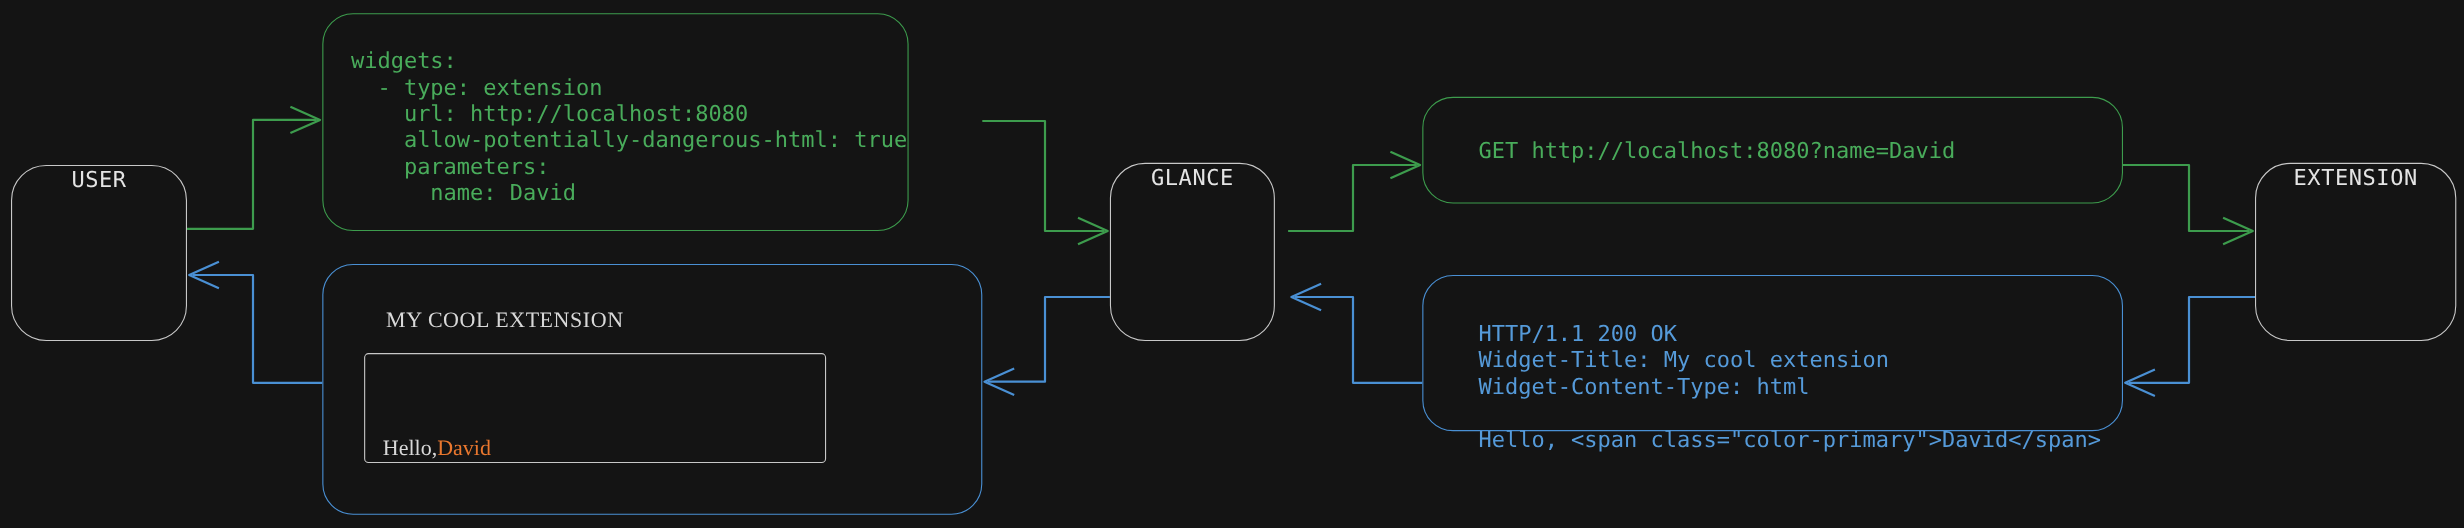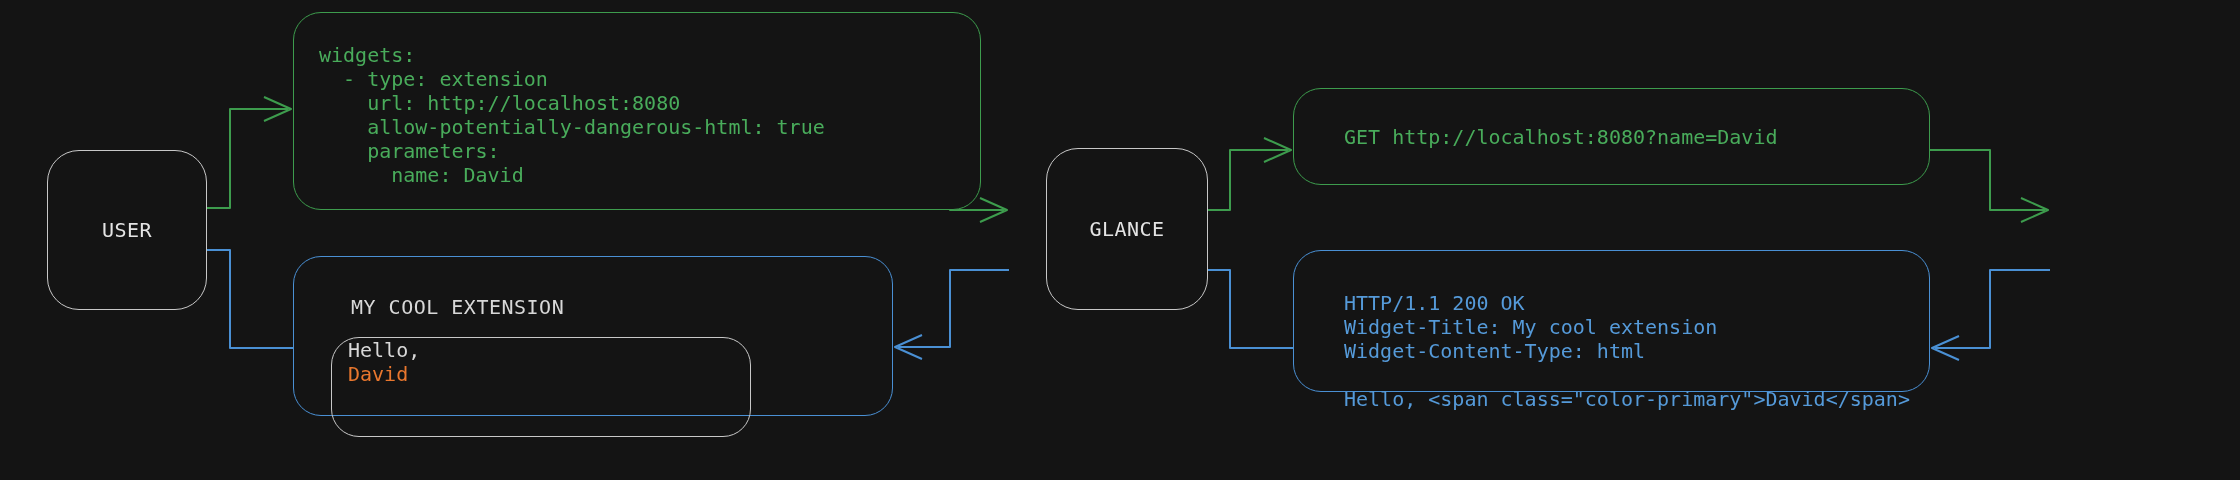--- a/index.html
+++ b/index.html
@@ -17,42 +17,42 @@
   .canvas{
     position:relative;width:2240px;height:480px;background:var(--background);
     font-family:"DejaVu Sans Mono","Liberation Mono",monospace;overflow:hidden;
   }
   .connectors{position:absolute;left:0;top:0;width:2240px;height:480px;}
   .connectors path,.connectors polyline{fill:none;stroke-width:2;stroke-linejoin:round;stroke-linecap:butt;}
   .stroke-green{stroke:var(--request-green);}
   .stroke-blue{stroke:var(--response-blue);}
   .node{
     position:absolute;box-sizing:border-box;border:1.5px solid var(--node-border);
-    border-radius:32px;display:flex;align-items:center;justify-content:center;
-    color:var(--node-text);font-size:20px;letter-spacing:0.5px;background:var(--background);margin-left:37px;
+    border-radius:32px;display:flex;justify-content:center;
+    color:var(--node-text);font-size:20px;letter-spacing:0.5px;background:var(--background);
   }
   .box{position:absolute;box-sizing:border-box;border-radius:28px;background:var(--background);}
   .box.green{border:1.5px solid var(--request-green);}
   .box.blue{border:1.5px solid var(--response-blue);}
   pre.code{margin:0;font-family:inherit;font-size:20px;line-height:24px;}
   .green-code{color:var(--green-text);}
   .blue-code{color:var(--blue-text);}
   #config-box pre{padding:30px 0 0 25px;}
   #request-box{display:flex;align-items:center;}
   #request-box pre{padding-left:50px;}
   #response-box pre{padding:40px 0 0 50px;}
   .widget-title{
     position:absolute;left:57px;top:38px;font-size:20px;line-height:24px;
     color:var(--light-text);letter-spacing:0.5px;
   }
   .inner-box{
     position:absolute;left:37px;top:80px;width:420px;height:100px;box-sizing:border-box;
-    border:1.5px solid var(--node-border);border-radius:28px;
-    display:flex;align-items:flex-start;padding-left:16px;
-    font-size:20px;color:var(--light-text);flex-direction:column;
+    border:1.5px solid var(--node-border);border-radius:4px;
+    display:flex;align-items:flex-end;padding-left:16px;
+    font-size:20px;color:var(--light-text);
   }
   .accent-name{color:var(--accent-orange);}
 </style>
 </head>
 <body>
 
 <div class="canvas">
 
   <svg class="connectors" viewBox="0 0 2240 480" xmlns="http://www.w3.org/2000/svg">
     <g>
@@ -86,47 +86,50 @@
     <g>
       <path class="stroke-blue" d="M 293 348 H 230 V 250 H 175"></path>
       <polyline class="stroke-blue" points="199,238 172,250 199,262"></polyline>
     </g>
   </svg>
 
   <div class="node" id="node-user" style="left:10px;top:150px;width:160px;height:160px;">
     <span>USER</span>
   </div>
 
-  <div class="node" id="node-glance" style="left:1009px;top:148px;width:162px;height:162px;">
+  <div class="node" id="node-glance" style="left:1009px;top:148px;width:150px;height:162px;">
     <span>GLANCE</span>
   </div>
 
+  <div class="node" id="node-extension" style="left:2050px;top:148px;width:183px;height:162px;">
+    <span>EXTENSION</span>
+  </div>
 
-  <div class="box green" id="config-box" style="left:293px;top:12px;width:688px;height:198px;">
+  <div class="box green" id="config-box" style="left:293px;top:12px;width:533px;height:198px;">
     <pre class="code green-code">widgets:
   - type: extension
     url: http://localhost:8080
     allow-potentially-dangerous-html: true
     parameters:
       name: David</pre>
   </div>
 
   <div class="box green" id="request-box" style="left:1293px;top:88px;width:637px;height:97px;">
     <pre class="code green-code">GET http://localhost:8080?name=David</pre>
   </div>
 
   <div class="box blue" id="response-box" style="left:1293px;top:250px;width:637px;height:142px;">
     <pre class="code blue-code">HTTP/1.1 200 OK
 Widget-Title: My cool extension
 Widget-Content-Type: html
 
 Hello, &lt;span class="color-primary"&gt;David&lt;/span&gt;</pre>
   </div>
 
-  <div class="box blue" id="widget-box" style="left:293px;top:256px;width:600px;height:160px;">
+  <div class="box blue" id="widget-box" style="left:293px;top:240px;width:600px;height:228px;font-family:Liberation Serif, serif;">
     <div class="widget-title">MY COOL EXTENSION</div>
     <div class="inner-box">
       <span>Hello, </span>
         <span class="accent-name">David</span>
     </div>
   </div>
 
 </div>
 
 </body></html>

